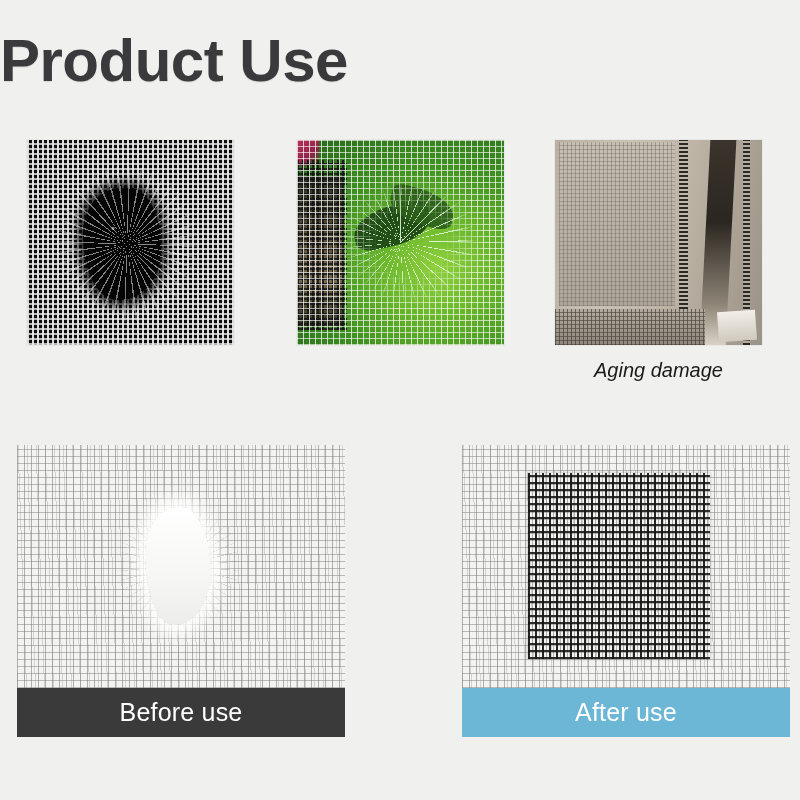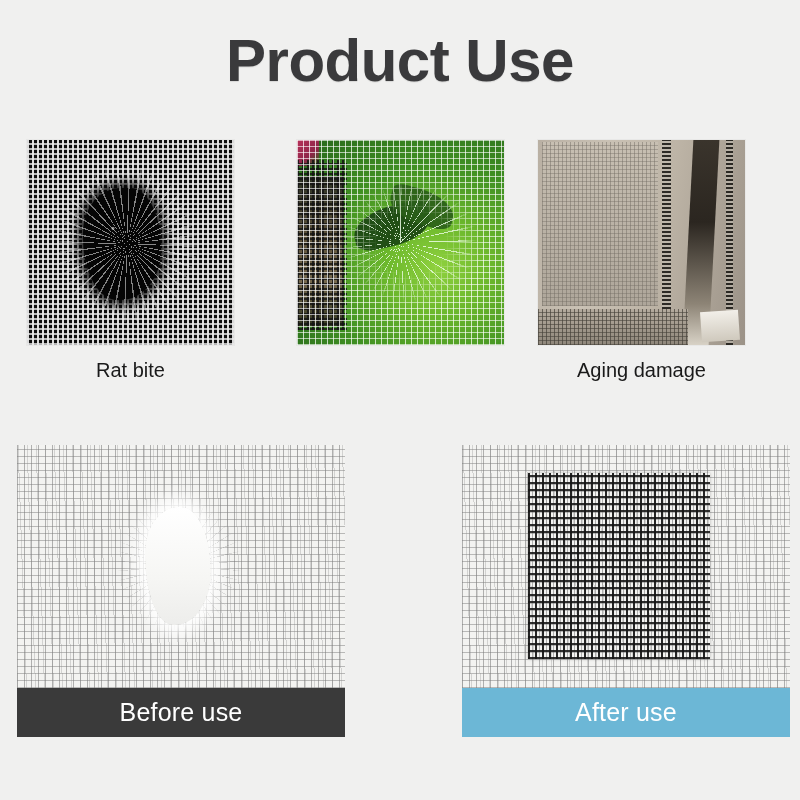--- a/index.html
+++ b/index.html
@@ -14,21 +14,20 @@
     overflow: hidden;
     position: relative;
   }
 
   
   .page-title {
     position: absolute;
     top: 28px;
     left: 0;
     width: 800px;
-    text-align: center;
     font-size: 60px;
     font-weight: bold;
     letter-spacing: -0.5px;
     color: #3a3a3c;
     line-height: 1.1;
     text-shadow: 0 1px 1px rgba(0,0,0,0.10);
   }
 
   
   .damage-row {
@@ -38,21 +37,21 @@
     width: 800px;
     height: 260px;
   }
   .damage-card {
     position: absolute;
     top: 0;
     width: 207px;
   }
   .damage-card.c0 { left: 27px; }
   .damage-card.c1 { left: 297px; }
-  .damage-card.c2 { left: 538px; }
+  .damage-card.c2 { left: 555px; font-style: italic; }
 
   .damage-photo {
     width: 207px;
     height: 205px;
     position: relative;
     overflow: hidden;
     box-shadow: 0 0 0 1px rgba(0,0,0,0.03);
   }
   .damage-caption {
     margin-top: 14px;
@@ -277,21 +276,20 @@
 </style>
 </head>
 <body>
 
 <div class="page-title">Product Use</div>
 
 <div class="damage-row">
 
   <div class="damage-card c0">
     <div class="damage-photo mesh-black"></div>
-    <div class="damage-caption">Rat bite</div>
   </div>
 
   <div class="damage-card c1">
     <div class="damage-photo mesh-green">
       <span class="red-corner"></span>
       <span class="dark-left"></span>
       <span class="leaf-a"></span>
       <span class="leaf-b"></span>
       <span class="dark-net"></span>
       <span class="net"></span>

